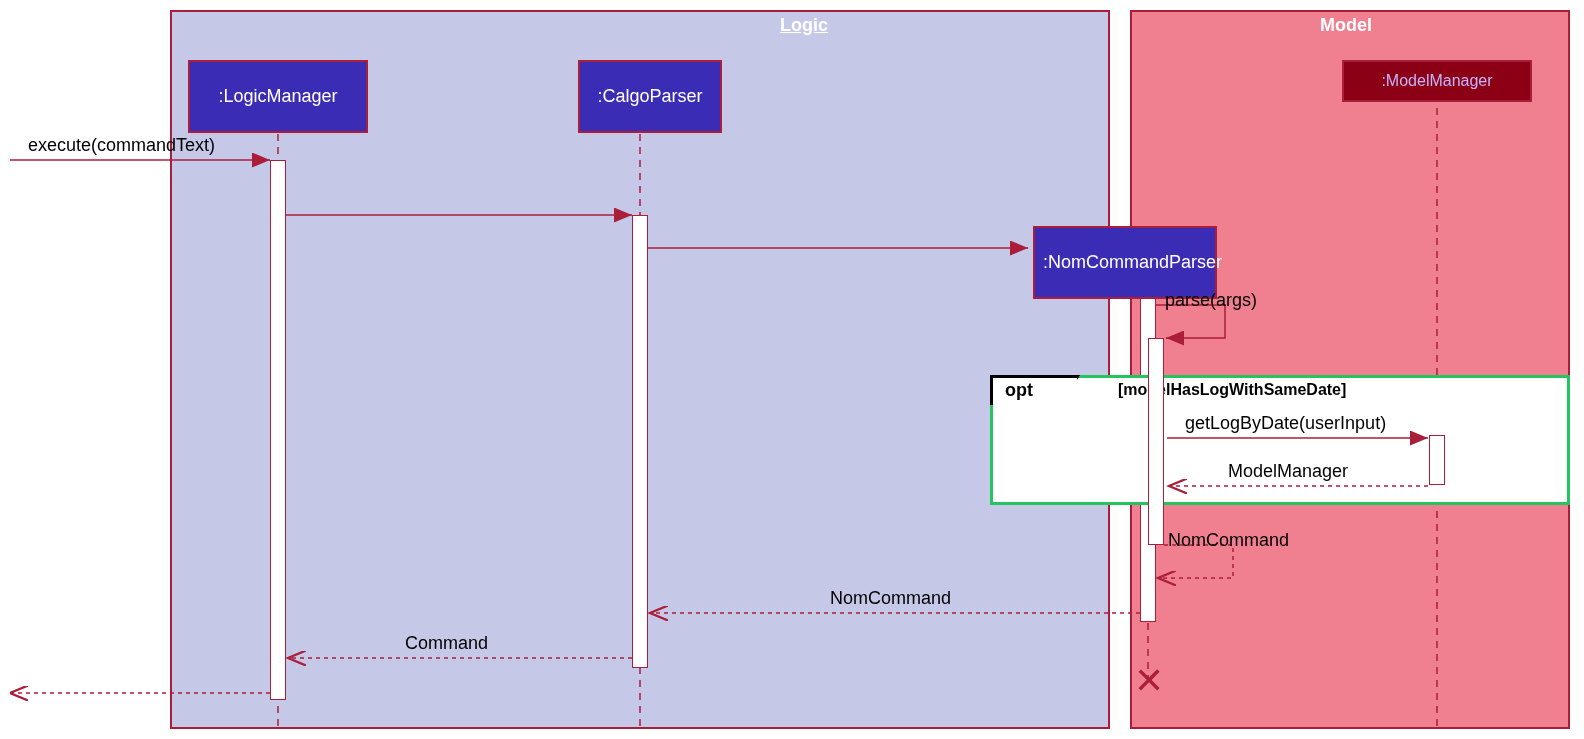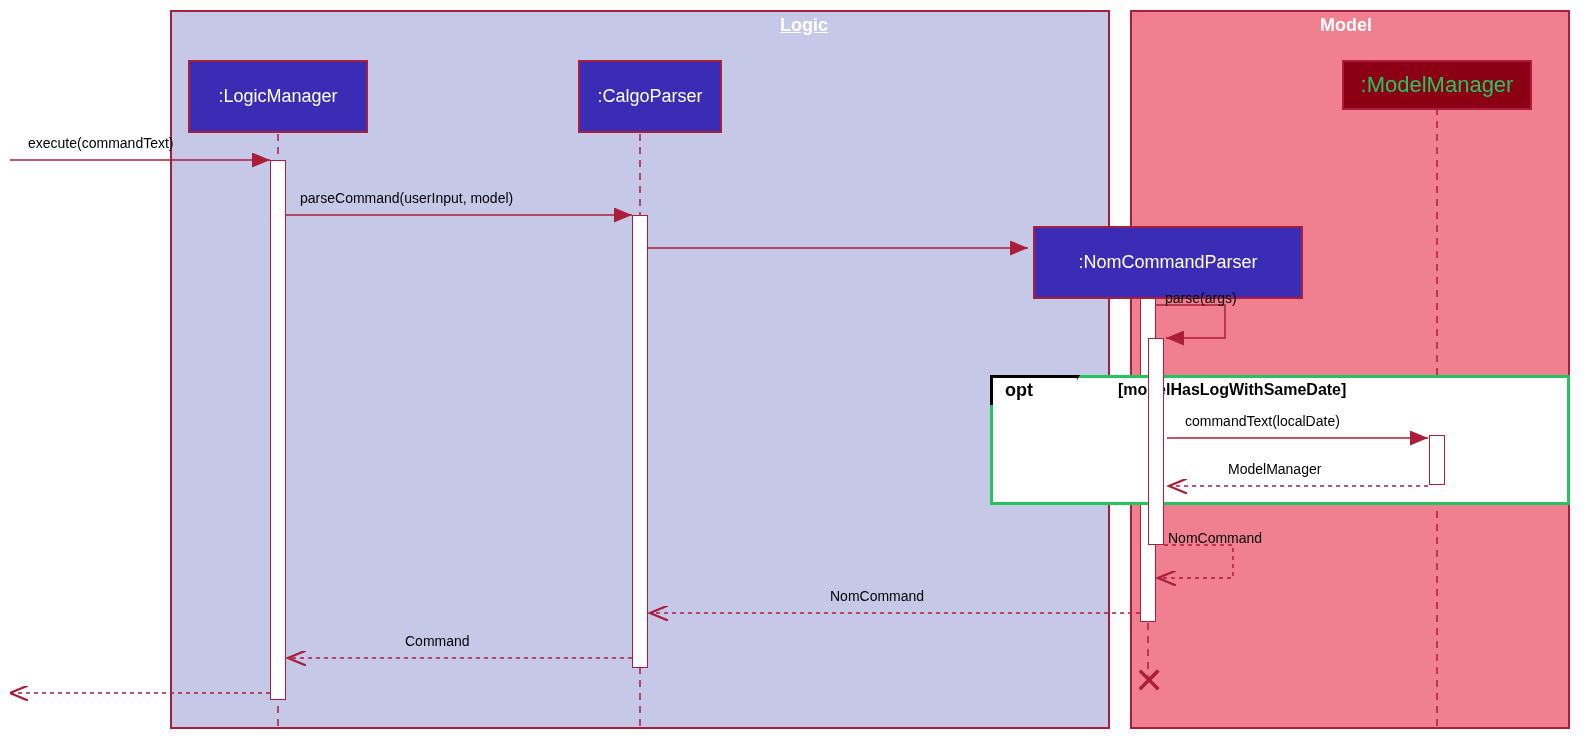--- a/index.html
+++ b/index.html
@@ -49,28 +49,28 @@
     border: 2px solid #AA1E3A;
     color: #fff;
     font-size: 18px;
     text-align: center;
     padding: 24px 8px;
     box-sizing: border-box;
     z-index: 5;
   }
   .p-logic   { left: 178px; top: 50px; width: 180px; }
   .p-calgo   { left: 568px; top: 50px; width: 144px; }
-  .p-ncp     { left: 1023px; top: 216px; width: 270px; }
+  .p-ncp     { left: 1023px; top: 216px; width: 184px; }
   .p-mm      {
     position: absolute;
     left: 1332px; top: 50px; width: 190px;
     background: #8B0015;
     border: 2px solid #AA1E3A;
-    color: #22c55e;
-    font-size: 22px;
+    color: #c4b5fd;
+    font-size: 16px;
     text-align: center;
     padding: 10px 8px;
     box-sizing: border-box;
     z-index: 5;
   }
 
   .activation {
     position: absolute;
     background: #fff;
     border: 1.5px solid #AA1E3A;
@@ -79,21 +79,21 @@
   }
   svg.lines {
     position: absolute;
     left: 0; top: 0;
     width: 1564px;
     height: 719px;
     z-index: 3;
   }
   .label {
     position: absolute;
-    font-size: 14px;
+    font-size: 18px;
     color: #000;
     z-index: 6;
     white-space: nowrap;
   }
 
   .optbox {
     position: absolute;
     left: 980px;
     top: 365px;
     width: 580px;
@@ -212,26 +212,25 @@
         </marker>
         <marker id="arrowOpen2" markerWidth="14" markerHeight="10" refX="12" refY="5" orient="auto">
           <path d="M0,0 L12,5 L0,10" fill="none" stroke="#AA1E3A" stroke-width="1.5"></path>
         </marker>
       </defs>
 
       <line x1="174" y1="60" x2="435" y2="60" stroke="#AA1E3A" stroke-width="1.5" marker-end="url(#arrowSolid2)"></line>
 
       <line x1="435" y1="108" x2="176" y2="108" stroke="#AA1E3A" stroke-width="1.5" stroke-dasharray="4 4" marker-end="url(#arrowOpen2)"></line>
     </svg>
-    <div class="label" style="left:192px; top:35px;">commandText(localDate)</div>
+    <div class="label" style="left:192px; top:35px;">getLogByDate(userInput)</div>
     <div class="label" style="left:235px; top:83px;">ModelManager</div>
   </div>
 
   <div class="destroy" style="left:1124px; top:650px;">✕</div>
 
   <div class="label" style="left:18px; top:125px;">execute(commandText)</div>
-  <div class="label" style="left:290px; top:180px;">parseCommand(userInput, model)</div>
   <div class="label" style="left:1155px; top:280px;">parse(args)</div>
   <div class="label" style="left:1158px; top:520px;">NomCommand</div>
   <div class="label" style="left:820px; top:578px;">NomCommand</div>
   <div class="label" style="left:395px; top:623px;">Command</div>
 
 </div>
 
 </body></html>

